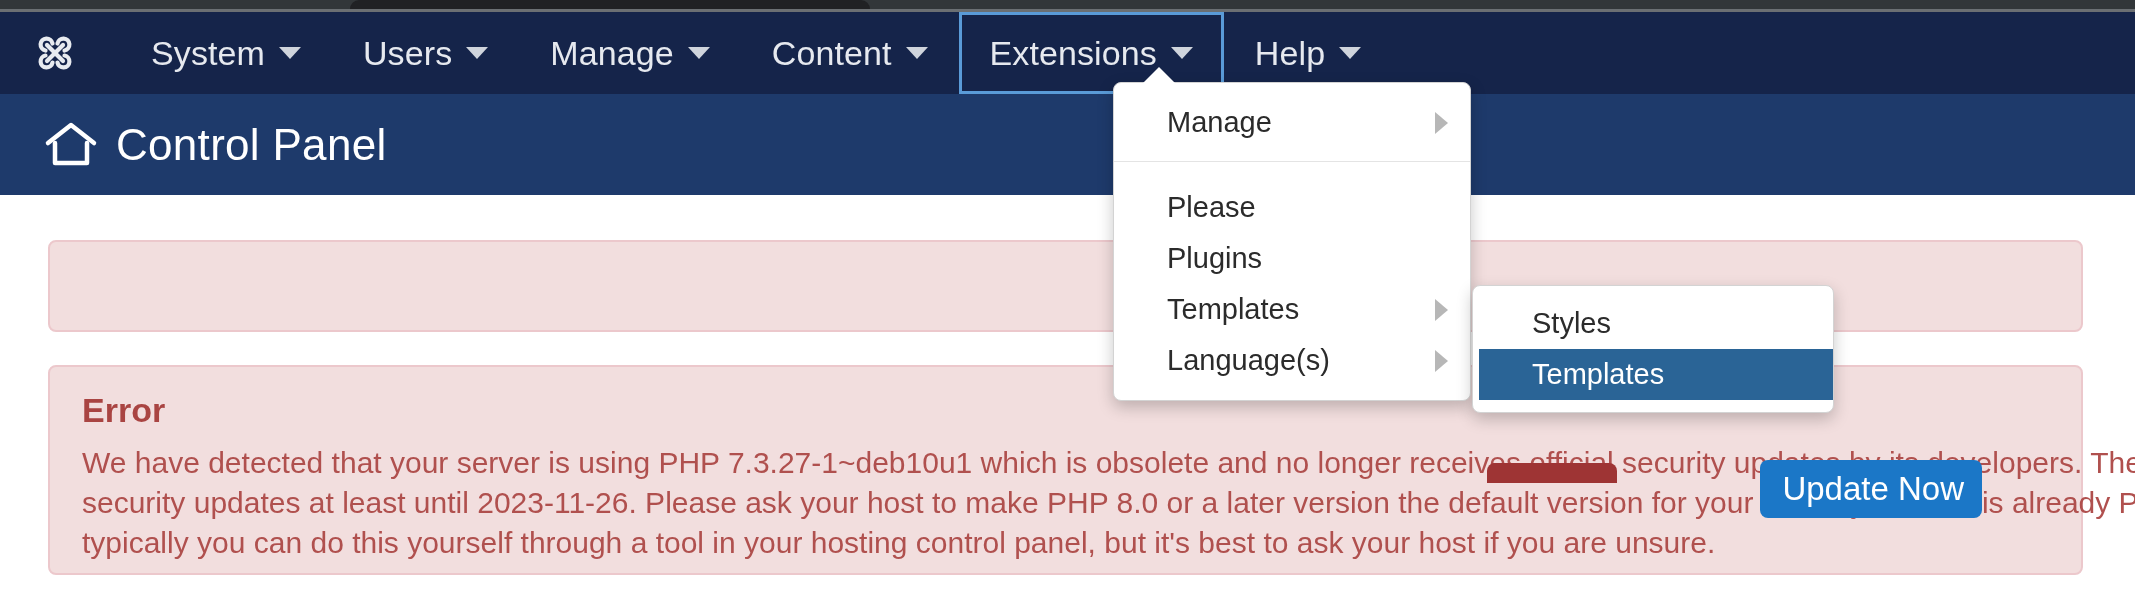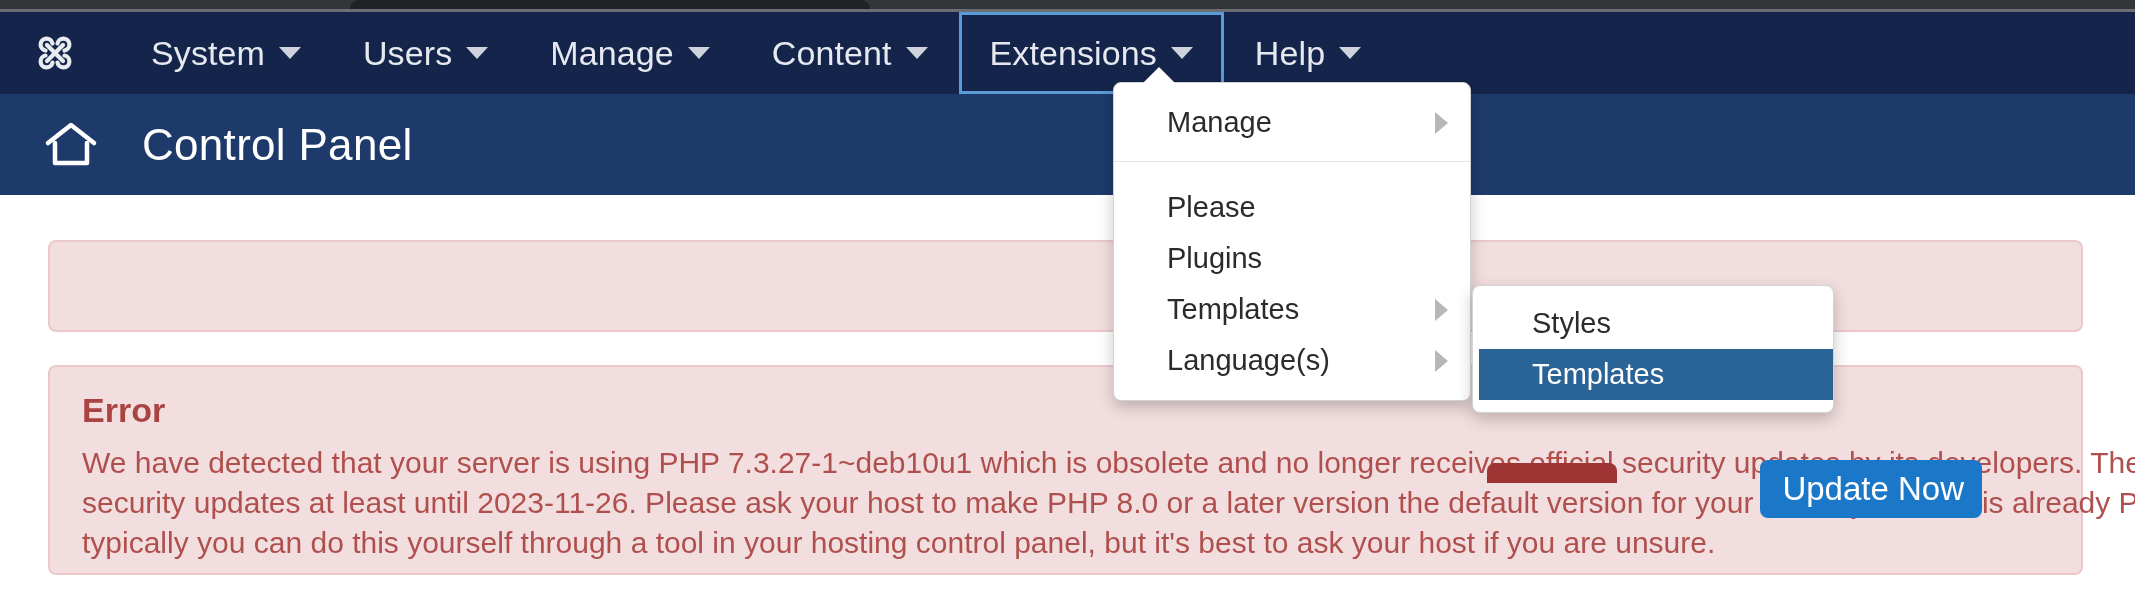--- a/index.html
+++ b/index.html
@@ -71,21 +71,21 @@
   
   #page-header {
     position: absolute;
     top: 94px; left: 0;
     width: 2135px; height: 101px;
     background: #1e3a6b;
     display: flex; align-items: center;
   }
   .home-icon { margin-left: 44px; }
   #page-title {
-    margin-left: 44px;
+    margin-left: 18px;
     color: #ffffff;
     font-size: 44px;
     font-weight: 400;
     letter-spacing: .3px;
   }
 
   
   #content-area {
     position: absolute;
     top: 195px; left: 0;

